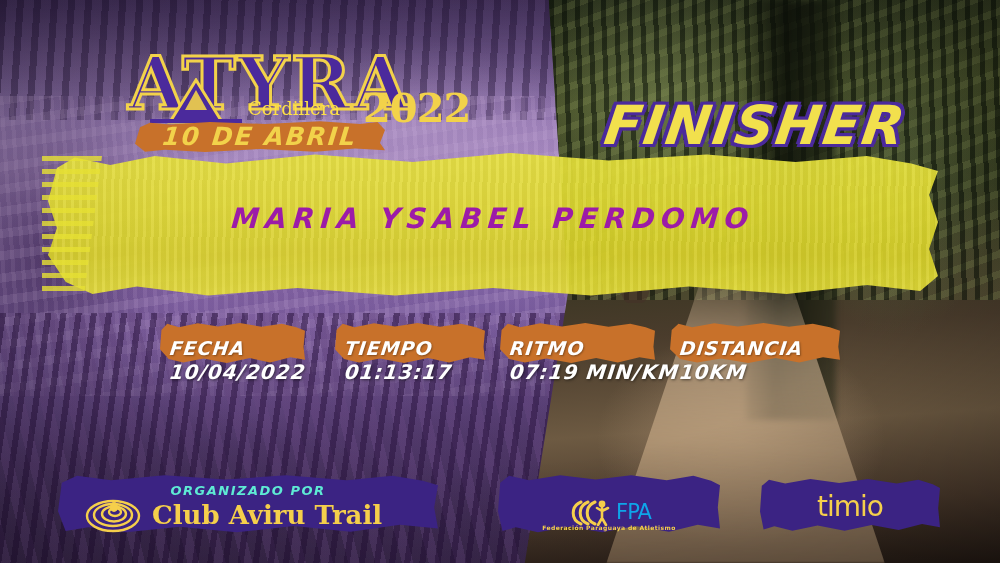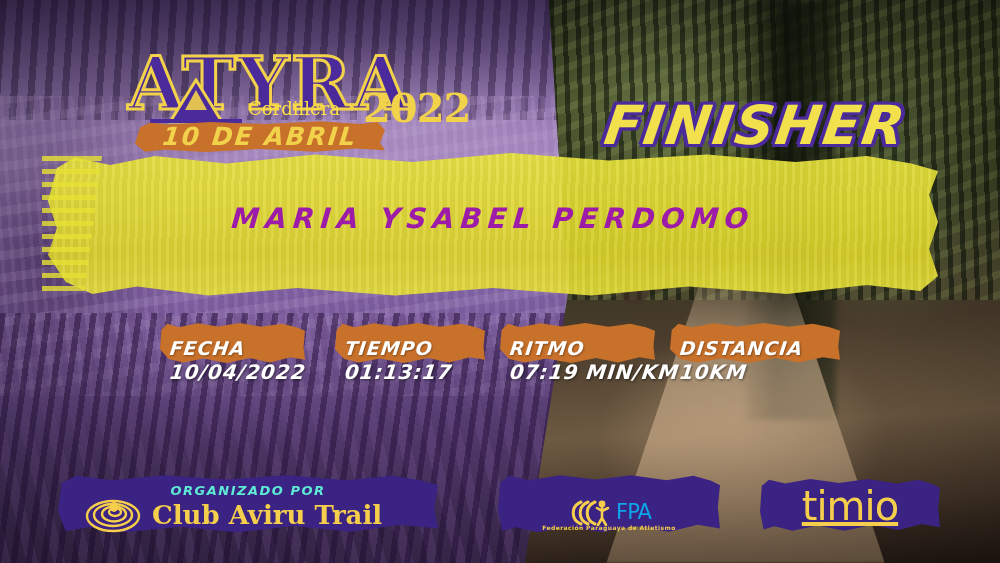--- a/index.html
+++ b/index.html
@@ -219,21 +219,21 @@
     font-family:"DejaVu Sans",sans-serif;font-weight:normal;font-size:21px;color:#0ea5e9;
     letter-spacing:-1px;line-height:1;
   }
   .fpa-sub{
     position:absolute;left:0;right:0;top:50px;text-align:center;
     font-family:"DejaVu Sans",sans-serif;font-weight:bold;font-size:6px;
     color:#f5cf4b;letter-spacing:.4px;
   }
   .timio-word{
     position:absolute;inset:0;display:flex;align-items:center;justify-content:center;
-    font-family:"DejaVu Sans",sans-serif;font-size:40px;color:#f5cf4b;letter-spacing:-1px;text-decoration:underline;
+    font-family:"DejaVu Sans",sans-serif;font-size:28px;color:#f5cf4b;letter-spacing:-1px;
   }
 </style>
 </head>
 <body>
 
 <div class="canvas">
 
   <div class="photo-left">
     <div class="trees-top"></div>
     <div class="field"></div>

